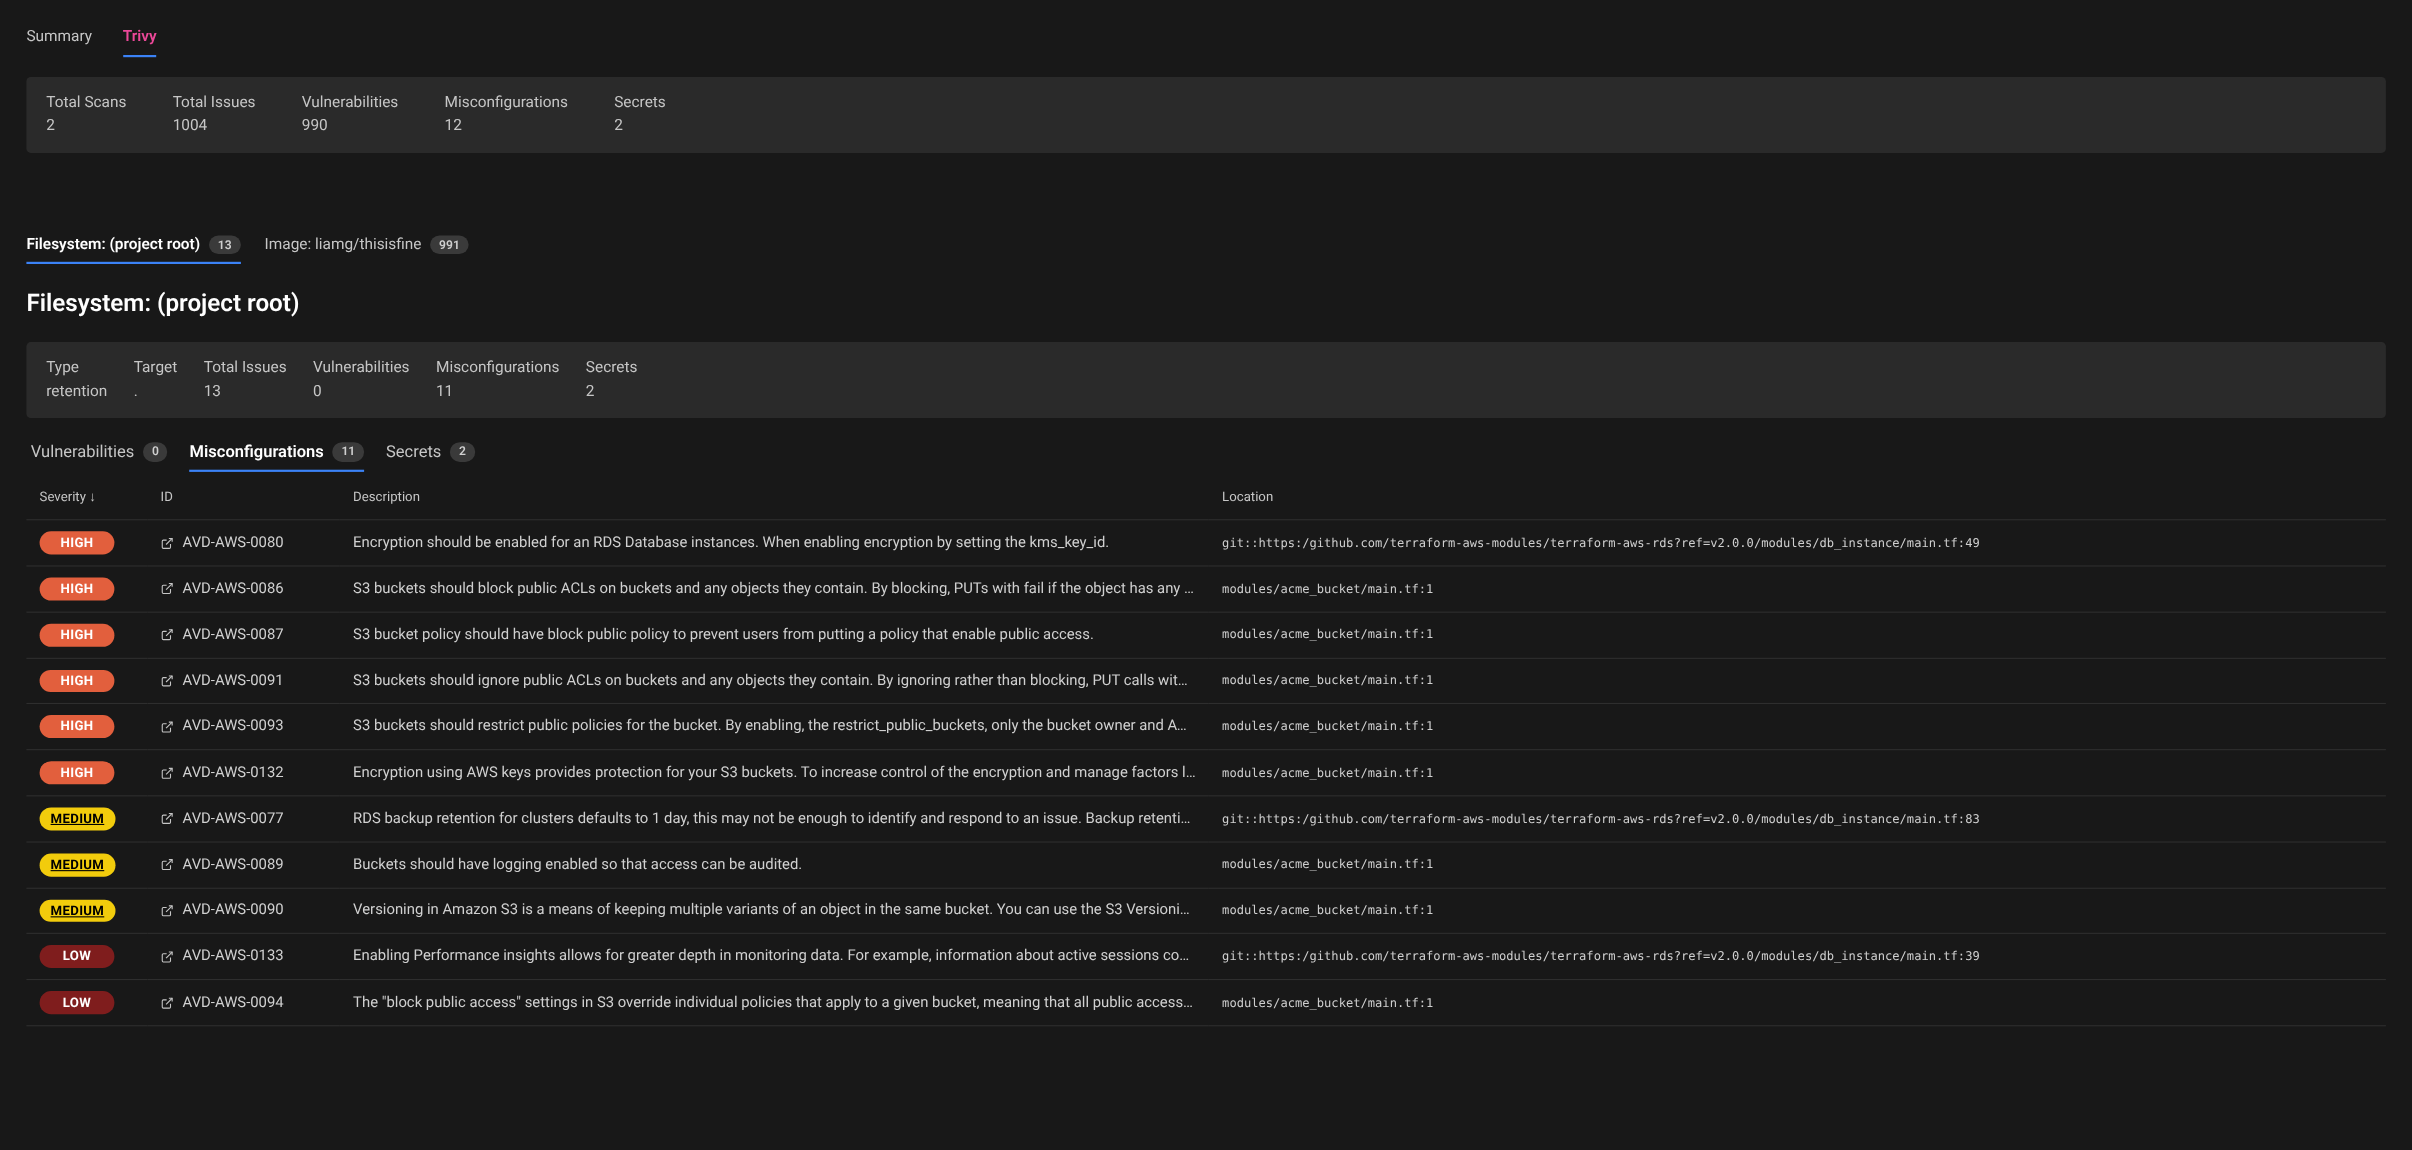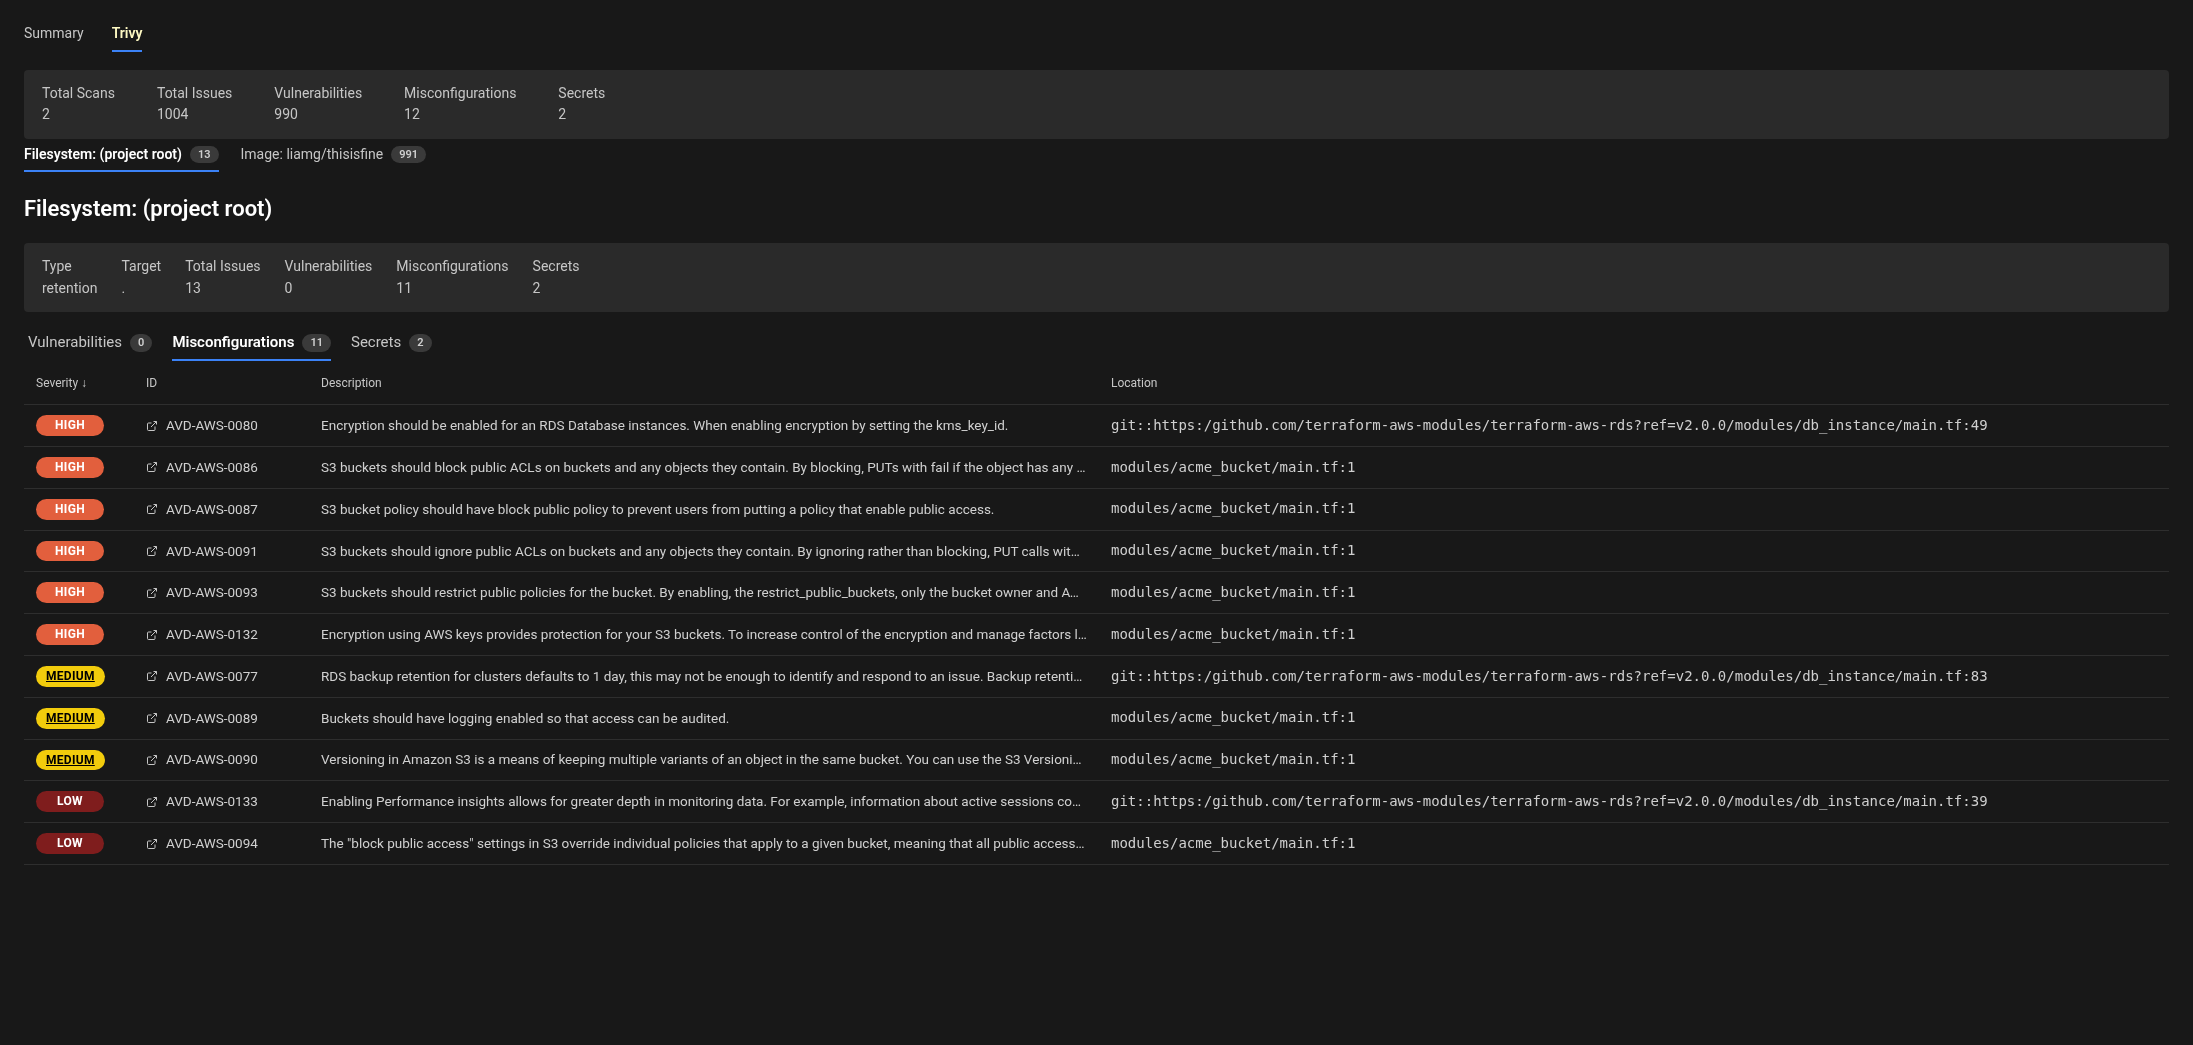--- a/index.html
+++ b/index.html
@@ -17,30 +17,31 @@
     margin-bottom: 18px;
   }
   .tab {
     color: #c6c6c6;
     padding: 6px 0;
     cursor: pointer;
     border-bottom: 2px solid transparent;
     font-size: 14px;
   }
   .tab.active {
-    color: #fef9c3;
+    color: #ec4899;
     font-weight: 600;
     border-bottom: 2px solid #3b82f6;
   }
   .stats-card {
     background: #2a2a2a;
     border-radius: 4px;
     padding: 14px 18px;
     display: flex;
     gap: 42px;
+    margin-bottom: 68px;
   }
   .stat-block { display: flex; flex-direction: column; gap: 2px; }
   .stat-label { color: #c6c6c6; font-size: 14px; }
   .stat-value { color: #c6c6c6; font-size: 14px; }
   .source-tabs {
     display: flex;
     gap: 22px;
     align-items: center;
     margin-bottom: 22px;
   }
@@ -147,21 +148,21 @@
   }
   .sev-high   { background: #e25f3d; color:#fff; }
   .sev-medium { background: #f2cc0c; color:#000;text-decoration:underline; }
   .sev-low    { background: #7f1d1d; color:#fff; }
   .id-cell { display: flex; align-items: center; gap: 8px; text-align: right; }
   .ext-icon {
     width: 12px; height: 12px;
     flex-shrink: 0;
   }
   .ext-icon svg { width: 12px; height: 12px; display:block; }
-  .location { font-family: ui-monospace, SFMono-Regular, Menlo, Consolas, monospace; font-size: 14px; color: #cfcfcf; }
+  .location { font-family: ui-monospace, SFMono-Regular, Menlo, Consolas, monospace; font-size: 11px; color: #cfcfcf; }
   .desc-cell { color: #d0d0d0; }
 </style>
 </head>
 <body>
 
 <div class="tabs">
   <div class="tab">Summary</div>
   <div class="tab active">Trivy</div>
 </div>
 

